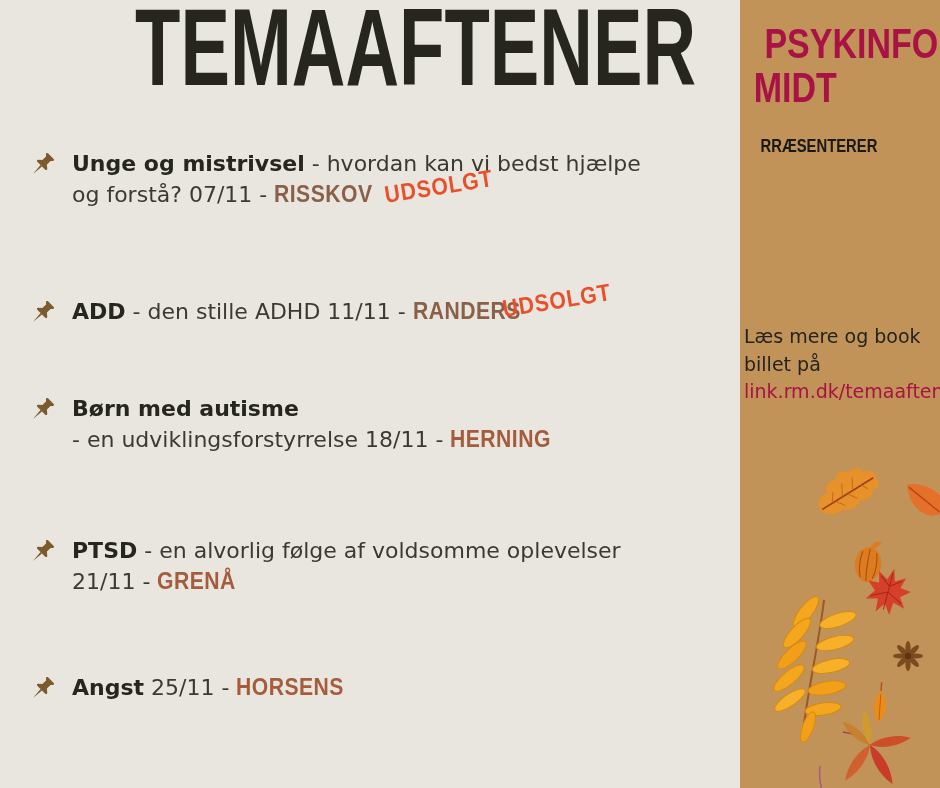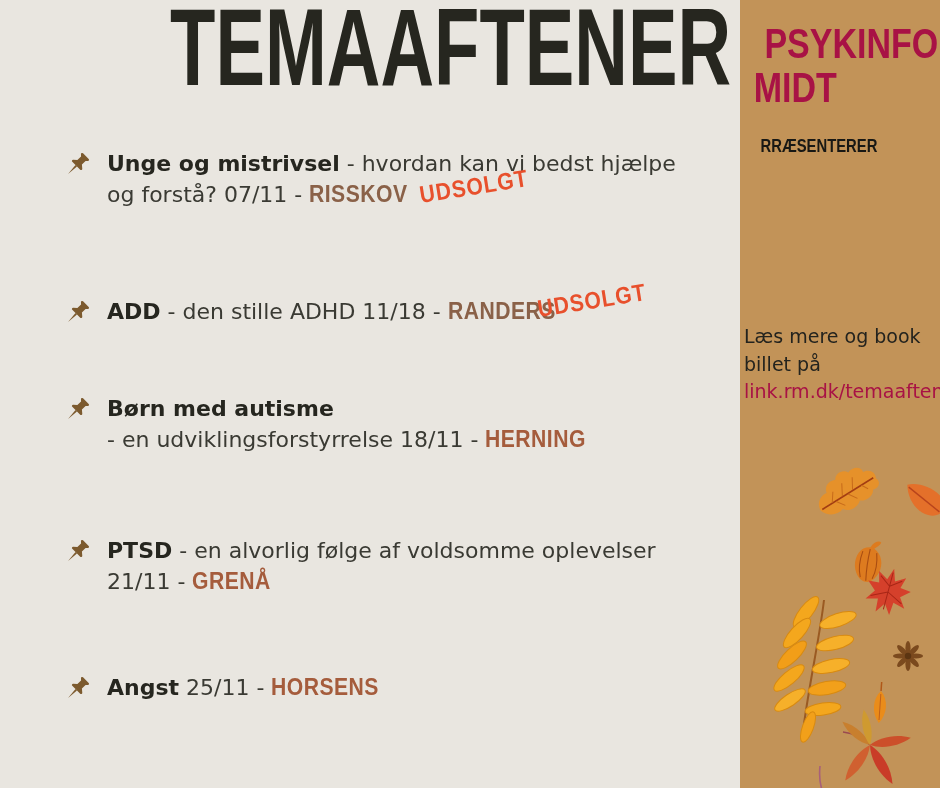--- a/index.html
+++ b/index.html
@@ -2,21 +2,21 @@
 <html style="--page-bg: #e9e6e0; --sidebar-bg: #c29358; --accent-crimson: #a81245; --text-dark: #3a3a33; --text-darkest: #26261f; --pin-brown: #7c5a2e; --soldout-orange: #e8502c;"><head>
 <meta charset="utf-8">
 <style>
   html,body{margin:0;padding:0;}
   .poster{
     position:relative;width:940px;height:788px;overflow:hidden;
     background:var(--page-bg,#e9e6e0);
     font-family:"DejaVu Sans",sans-serif;
   }
   
-  .main{position:absolute;left:0;top:0;width:740px;height:788px;margin-left:35px;}
+  .main{position:absolute;left:0;top:0;width:740px;height:788px;}
   .title{
     position:absolute;top:-8px;left:0;width:740px;text-align:center;
     font-family:"Liberation Sans",sans-serif;font-weight:700;
     font-size:110px;line-height:110px;color:var(--text-darkest,#26261f);
     white-space:nowrap;
   }
   .squeeze{display:inline-block;transform-origin:center;}
   .title .squeeze{transform:scaleX(.675);}
   .event{position:absolute;left:28px;padding-left:44px;}
   .event-1{top:148px;} .event-2{top:296px;} .event-3{top:393px;}
@@ -93,21 +93,21 @@
     </div>
     <span class="soldout soldout-1">UDSOLGT</span>
 
     <div class="event event-2">
       <svg class="pin" viewBox="0 0 24 24">
         <g fill="var(--pin-brown)" transform="rotate(45 12 12)">
           <path d="M9 2.6h6a.9.9 0 0 1 .6 1.6l-1.2 1.1v3.9l2.4 2a.9.9 0 0 1-.6 1.6H7.8a.9.9 0 0 1-.6-1.6l2.4-2V5.3L8.4 4.2A.9.9 0 0 1 9 2.6z"></path>
           <path d="M11.2 12.8h1.6L12 21.5z"></path>
         </g>
       </svg>
-      <div class="line"><b>ADD</b><span> - den stille ADHD 11/18 - </span><span class="city" style="color: rgb(138, 97, 72);">RANDERS</span></div>
+      <div class="line"><b>ADD</b><span> - den stille ADHD 11/11 - </span><span class="city" style="color: rgb(138, 97, 72);">RANDERS</span></div>
     </div>
     <span class="soldout soldout-2">UDSOLGT</span>
 
     <div class="event event-3">
       <svg class="pin" viewBox="0 0 24 24">
         <g fill="var(--pin-brown)" transform="rotate(45 12 12)">
           <path d="M9 2.6h6a.9.9 0 0 1 .6 1.6l-1.2 1.1v3.9l2.4 2a.9.9 0 0 1-.6 1.6H7.8a.9.9 0 0 1-.6-1.6l2.4-2V5.3L8.4 4.2A.9.9 0 0 1 9 2.6z"></path>
           <path d="M11.2 12.8h1.6L12 21.5z"></path>
         </g>
       </svg>

